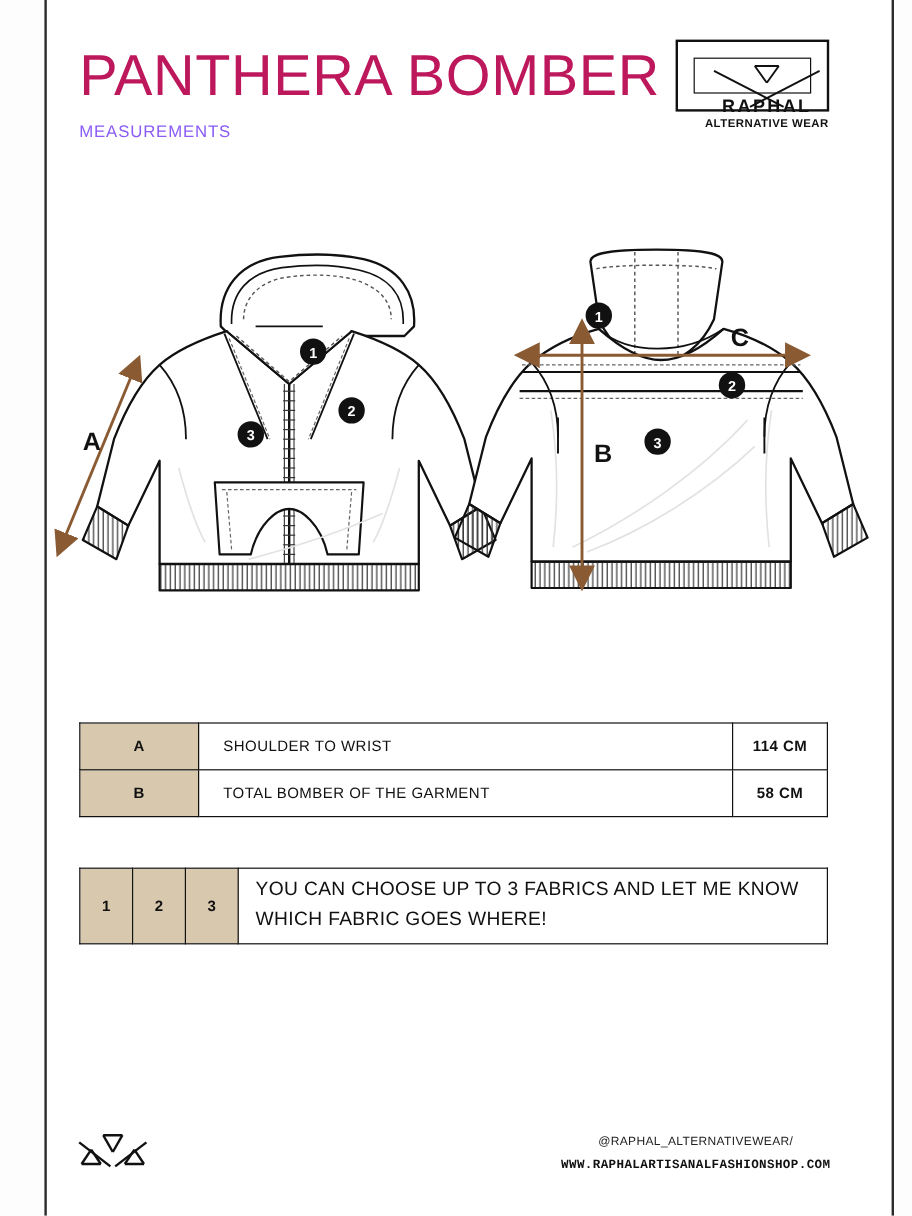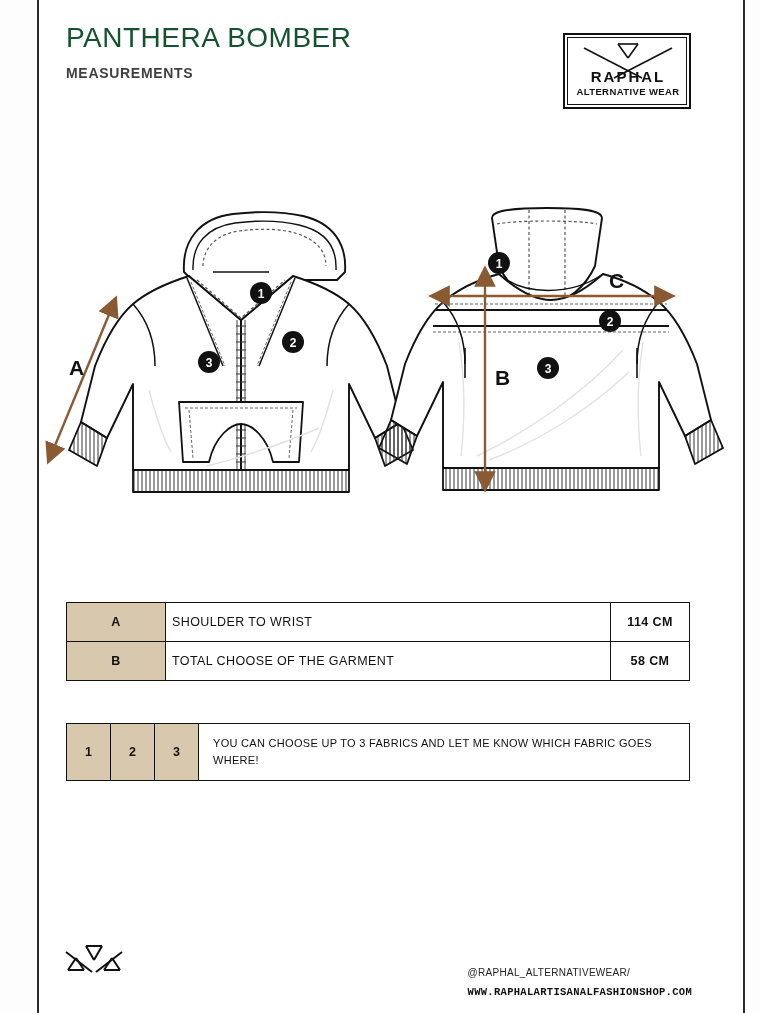--- a/index.html
+++ b/index.html
@@ -19,33 +19,34 @@
   
   .edge{position:absolute;top:0;bottom:0;width:2px;background:#2b2b2b;}
   .edge-left{left:37px;}
   .edge-right{left:743px;}
   .edge-shade-l{position:absolute;left:0;top:0;bottom:0;width:37px;background:#fdfdfd;}
   .edge-shade-r{position:absolute;left:745px;top:0;bottom:0;width:15px;background:#fdfdfd;}
 
   
   .header{position:absolute;left:66px;top:24px;}
   .title{
-    font-size:28px;letter-spacing:.5px;font-weight:400;
-    line-height:1;color:#14532d;white-space:nowrap;
+    font-size:48px;letter-spacing:.5px;font-weight:400;
+    line-height:1;color:#be185d;white-space:nowrap;
     font-family:"Liberation Sans", sans-serif;
+    margin-top:16px;
   }
   .subtitle{
-    margin-top:13px;font-size:14px;letter-spacing:.7px;color:#404040;font-weight:bold;
+    margin-top:13px;font-size:14px;letter-spacing:.7px;color:#8b5cf6;
   }
 
   
   .logo-box{
-    position:absolute;left:563px;top:33px;width:128px;height:76px;
+    position:absolute;left:563px;top:33px;width:128px;height:60px;
     border:2px solid #111;background:#fff;box-sizing:border-box;
-    padding:2px;
+    padding:13px;
   }
   .logo-inner{width:100%;height:100%;border:1px solid #111;box-sizing:border-box;position:relative;}
 
   
   .art{position:absolute;left:37px;top:170px;width:707px;height:400px;}
 
   
   .meas-table{
     position:absolute;left:66px;top:602px;width:624px;
     border-collapse:collapse;table-layout:fixed;
@@ -53,39 +54,39 @@
   .meas-table td{
     border:1px solid #111;
     height:36px;
     font-size:12.5px;
     letter-spacing:.4px;
     vertical-align:middle;
   }
   .c-key{
     width:96px;background:#d8c9ae;text-align:center;font-weight:bold;
   }
-  .c-desc{padding-left:6px;}
+  .c-desc{padding-left:20px;}
   .c-val{width:76px;text-align:center;font-weight:bold;}
 
   .fabric-table{
     position:absolute;left:66px;top:723px;width:624px;
     border-collapse:collapse;table-layout:fixed;
   }
   .fabric-table td{border:1px solid #111;vertical-align:middle;}
   .f-num{
     width:41px;height:54px;background:#d8c9ae;text-align:center;
     font-weight:bold;font-size:12.5px;
   }
   .f-note{
-    padding:6px 14px 6px 14px;font-size:11px;line-height:1.55;letter-spacing:.3px;
+    padding:6px 14px 6px 14px;font-size:16px;line-height:1.55;letter-spacing:.3px;
   }
 
   
   .footer-mark{position:absolute;left:64px;top:940px;width:60px;height:40px;}
-  .footer-text{position:absolute;right:68px;top:946px;text-align:left;margin-top:21px;}
+  .footer-text{position:absolute;right:68px;top:946px;text-align:center;}
   .f-handle{font-size:10px;letter-spacing:.3px;color:#222;}
   .f-site{font-size:10.5px;font-weight:bold;letter-spacing:.3px;color:#111;margin-top:8px;font-family:Liberation Mono, monospace;}
 </style>
 </head>
 <body>
 
 <div class="page">
 
   <div class="edge-shade-l"></div>
   <div class="edge-shade-r"></div>
@@ -308,21 +309,21 @@
 
   <table class="meas-table">
     <tbody>
       <tr>
         <td class="c-key">A</td>
         <td class="c-desc">SHOULDER TO WRIST</td>
         <td class="c-val">114 CM</td>
       </tr>
       <tr>
         <td class="c-key">B</td>
-        <td class="c-desc">TOTAL CHOOSE OF THE GARMENT</td>
+        <td class="c-desc">TOTAL BOMBER OF THE GARMENT</td>
         <td class="c-val">58 CM</td>
       </tr>
     </tbody>
   </table>
 
   <table class="fabric-table">
     <tbody>
       <tr>
         <td class="f-num">1</td>
         <td class="f-num">2</td>

